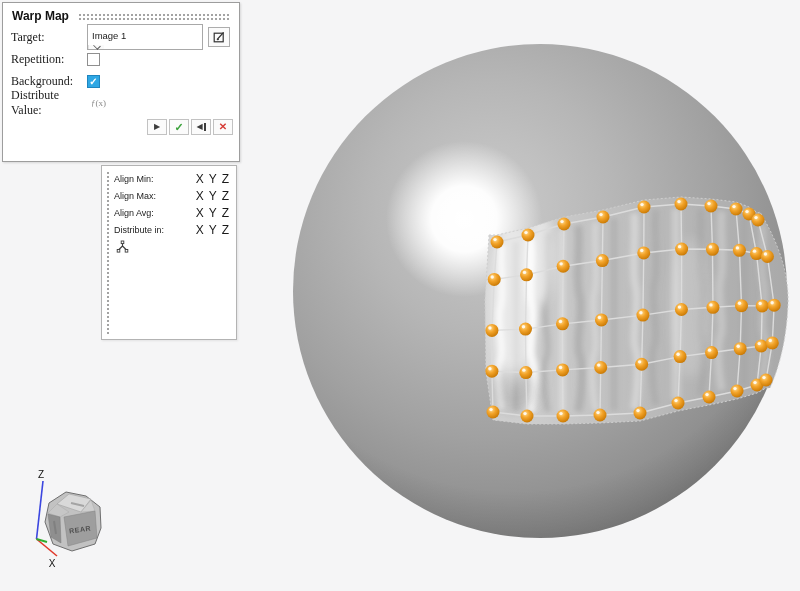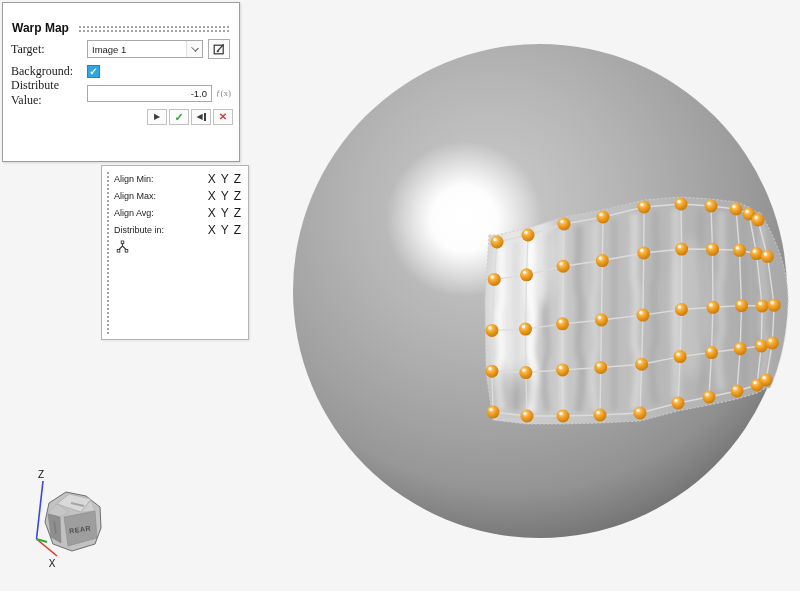--- a/index.html
+++ b/index.html
@@ -3,29 +3,29 @@
 <meta charset="utf-8">
 <style>
   html,body{margin:0;padding:0;}
   .stage{position:relative;width:800px;height:591px;background:#f5f5f6;overflow:hidden;
          font-family:"Liberation Sans",sans-serif;color:#1b1b1b;}
   #scene{position:absolute;left:0;top:0;}
 
   
   .warp-panel{position:absolute;left:2px;top:2px;width:236px;height:158px;
     background:#ffffff;border:1px solid #9d9d9d;box-shadow:1px 1px 2px rgba(0,0,0,.12);}
-  .ptitle-row{display:flex;align-items:center;padding:6px 9px 3px 9px;margin-top:12px;}
+  .ptitle-row{display:flex;align-items:center;padding:6px 9px 3px 9px;}
   .ptitle{font-size:12px;font-weight:bold;color:#111;white-space:nowrap;}
   .grip{flex:1;height:7px;margin-left:9px;
     background-image:radial-gradient(circle,#a3a3a3 0.9px,transparent 1.1px);
     background-size:4px 4px;background-position:0 0;}
   .frow{display:flex;align-items:center;height:22px;padding:0 8px;}
   .flabel{width:76px;flex:none;font-size:12px;font-family:Liberation Serif, serif;}
-  .combo{display:flex;align-items:stretch;width:116px;height:18px;box-sizing:border-box;
-    border:1px solid #a8a8a8;background:#fff;}
+  .combo{display:flex;align-items:stretch;width:116px;height:26px;box-sizing:border-box;
+    border:1px solid #a8a8a8;background:#fff;flex-direction:column;}
   .combo .val{flex:1;font-size:9.5px;display:flex;align-items:center;padding-left:4px;}
   .combo .arrow{width:15px;border-left:1px solid #e2e2e2;background:#fafafa;
     display:flex;align-items:center;justify-content:center;}
   .chev{width:5px;height:5px;border-right:1.3px solid #555;border-bottom:1.3px solid #555;
     transform:rotate(45deg) scaleY(.8);margin-top:-2px;}
   .editbtn{width:22px;height:20px;margin-left:5px;border:1px solid #adadad;background:#fbfbfb;
     display:flex;align-items:center;justify-content:center;box-sizing:border-box;}
   .cb{width:13px;height:13px;box-sizing:border-box;border:1px solid #8f8f8f;background:#fff;
     font-size:10px;line-height:11px;text-align:center;color:#fff;font-weight:bold;}
   .cb.checked{background:#2ea7e4;border-color:#1e85bf;}
@@ -36,21 +36,21 @@
   .tbtn{width:20px;height:16px;box-sizing:border-box;border:1px solid #c2c2c2;background:#fbfbfb;
     display:flex;align-items:center;justify-content:center;font-size:9px;}
   .tbtn .glyph{line-height:1;}
   .g-play{color:#3c3c3c;font-size:8px;}
   .g-accept{color:#3da33d;font-weight:bold;font-size:11px;}
   .g-skip{color:#3c3c3c;font-size:8px;display:flex;align-items:center;}
   .g-skip .bar{width:2px;height:8px;background:#3c3c3c;margin-left:1px;}
   .g-cancel{color:#d63b35;font-weight:bold;font-size:10px;}
 
   
-  .align-menu{position:absolute;left:101px;top:165px;width:148px;height:175px;box-sizing:border-box;
+  .align-menu{position:absolute;left:101px;top:165px;width:136px;height:175px;box-sizing:border-box;
     background:#ffffff;border:1px solid #b3b3b3;padding:4px 0 16px 12px;box-shadow:1px 1px 2px rgba(0,0,0,.08);}
   .dotsv{position:absolute;left:4px;top:5px;bottom:5px;width:4px;
     background-image:radial-gradient(circle,#a3a3a3 0.9px,transparent 1.1px);
     background-size:4px 4px;}
   .mrow{display:flex;align-items:center;height:17px;padding-right:7px;}
   .mlabel{flex:1;font-size:9px;white-space:nowrap;}
   .axes{display:flex;}
   .axes span{font-size:12px;margin-left:5px;color:#1a1a1a;cursor:default;}
   .mitem{height:15px;display:flex;align-items:center;font-size:9px;padding-left:6px;white-space:nowrap;}
   .micon-row{height:17px;display:flex;align-items:center;padding-left:2px;}
@@ -283,29 +283,32 @@
         </span>
       </div>
       <span class="editbtn">
         <svg width="12" height="12" viewBox="0 0 12 12">
           <rect x="1.2" y="2.2" width="9" height="8.6" fill="none" stroke="#333" stroke-width="1.2"></rect>
           <path d="M4,8.6 L10.6,1.4 M4,8.6 L5.8,8.2" stroke="#333" stroke-width="1.4" fill="none"></path>
         </svg>
       </span>
     </div>
 
+    <div class="frow">
+      <span class="flabel">Repetition:</span>
+      <span class="cb"></span>
+    </div>
 
     <div class="frow">
       <span class="flabel">Background:</span>
       <span class="cb checked">✓</span>
     </div>
 
     <div class="frow">
       <span class="flabel">Distribute Value:</span>
-      <span class="vinput">-1.0</span>
       <span class="fx">ƒ(x)</span>
     </div>
 
 
     <div class="btnrow">
       <span class="tbtn">
         <span class="glyph g-play">▶</span>
       </span>
       <span class="tbtn">
         <span class="glyph g-accept">✓</span>

